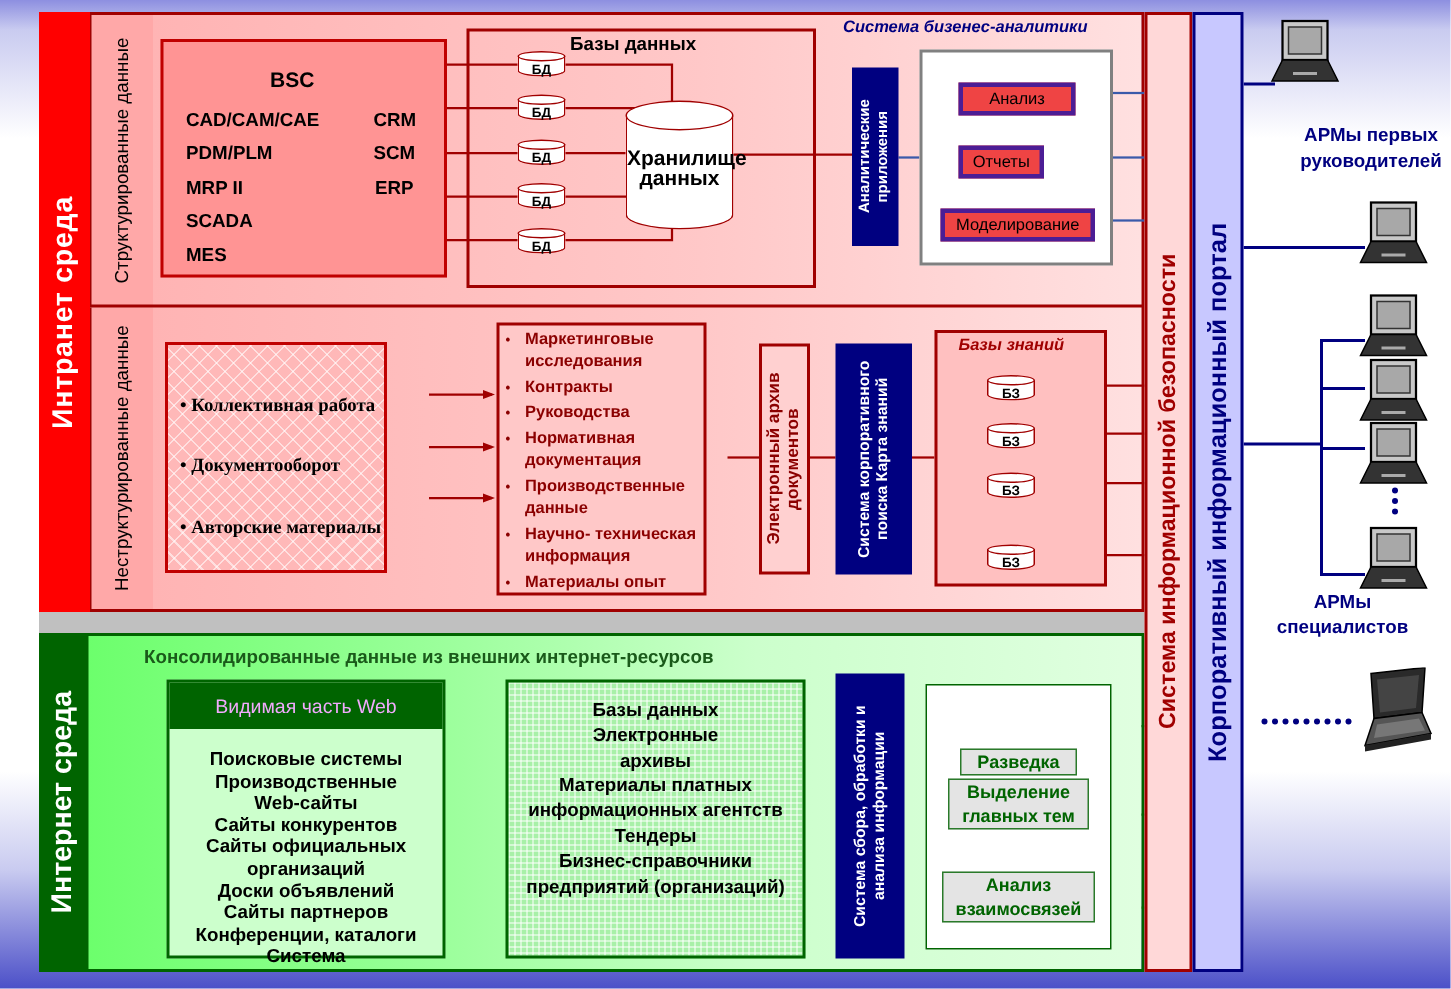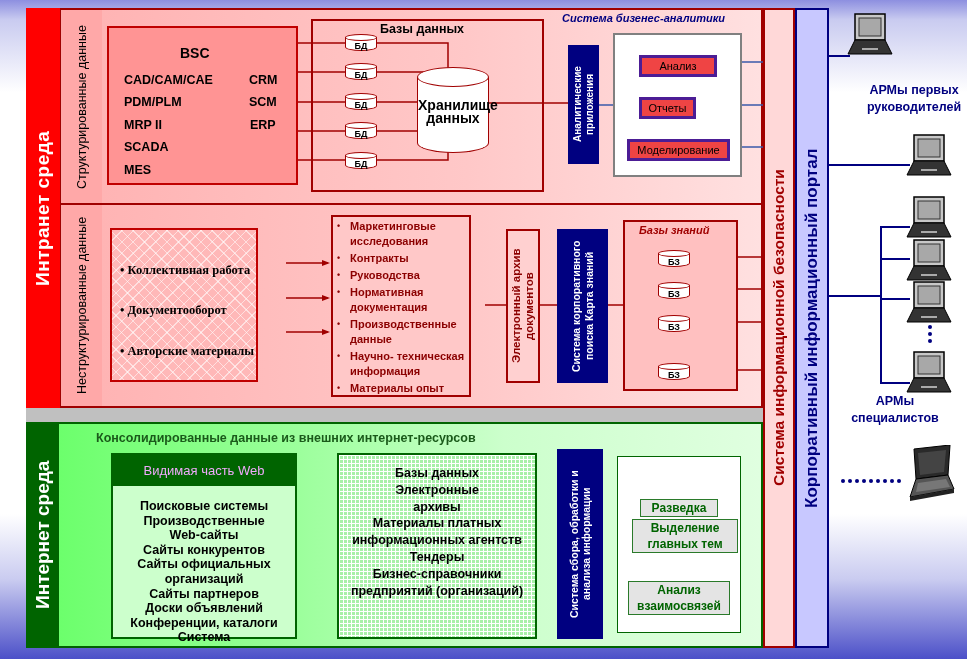--- a/index.html
+++ b/index.html
@@ -271,22 +271,22 @@
 
 <div class="web-box" id="visible-web">
   <div class="web-head">Видимая часть Web</div>
   <div class="web-body">
     <div>Поисковые системы</div>
     <div>Производственные</div>
     <div>Web-сайты</div>
     <div>Сайты конкурентов</div>
     <div>Сайты официальных</div>
     <div>организаций</div>
+    <div>Доски объявлений</div>
     <div>Сайты партнеров</div>
-    <div>Доски объявлений</div>
     <div>Конференции, каталоги</div>
     <div>Система</div>
   </div>
 </div>
 
 <div class="web-box" id="hidden-web">
   <div class="web-body">
     <div>Базы данных</div>
     <div>Электронные</div>
     <div>архивы</div>
@@ -295,21 +295,21 @@
     <div>Тендеры</div>
     <div>Бизнес-справочники</div>
     <div>предприятий (организаций)</div>
   </div>
 </div>
 
 <div class="abs vtext navy" id="collect-sys">Система сбора, обработки и анализа информации</div>
 
 <div class="abs" id="analysis-box">
   <div class="green-btn" style="left:22px;top:18px;width:78px;margin-top:24px;">Разведка</div>
-  <div class="green-btn" style="left:14px;top:62px;width:106px;">Выделение главных тем</div>
+  <div class="green-btn" style="left:14px;top:62px;width:94px;">Выделение главных тем</div>
   <div class="green-btn" style="left:10px;top:124px;width:102px;">Анализ взаимосвязей</div>
 </div>
 
 <div class="abs vtext" id="security">Система  информационной  безопасности</div>
 <div class="abs vtext" id="portal">Корпоративный информационный портал</div>
 
 <svg class="laptop" style="left:846px;top:12px;" viewBox="0 0 50 46">
   <rect x="9" y="2" width="30" height="26" fill="#c8c8c8" stroke="#000" stroke-width="1.5"></rect>
   <rect x="13" y="6" width="22" height="18" fill="#a8a8a8" stroke="#333" stroke-width="1"></rect>
   <polygon points="9,28 39,28 46,42 2,42" fill="#333" stroke="#000" stroke-width="1"></polygon>

